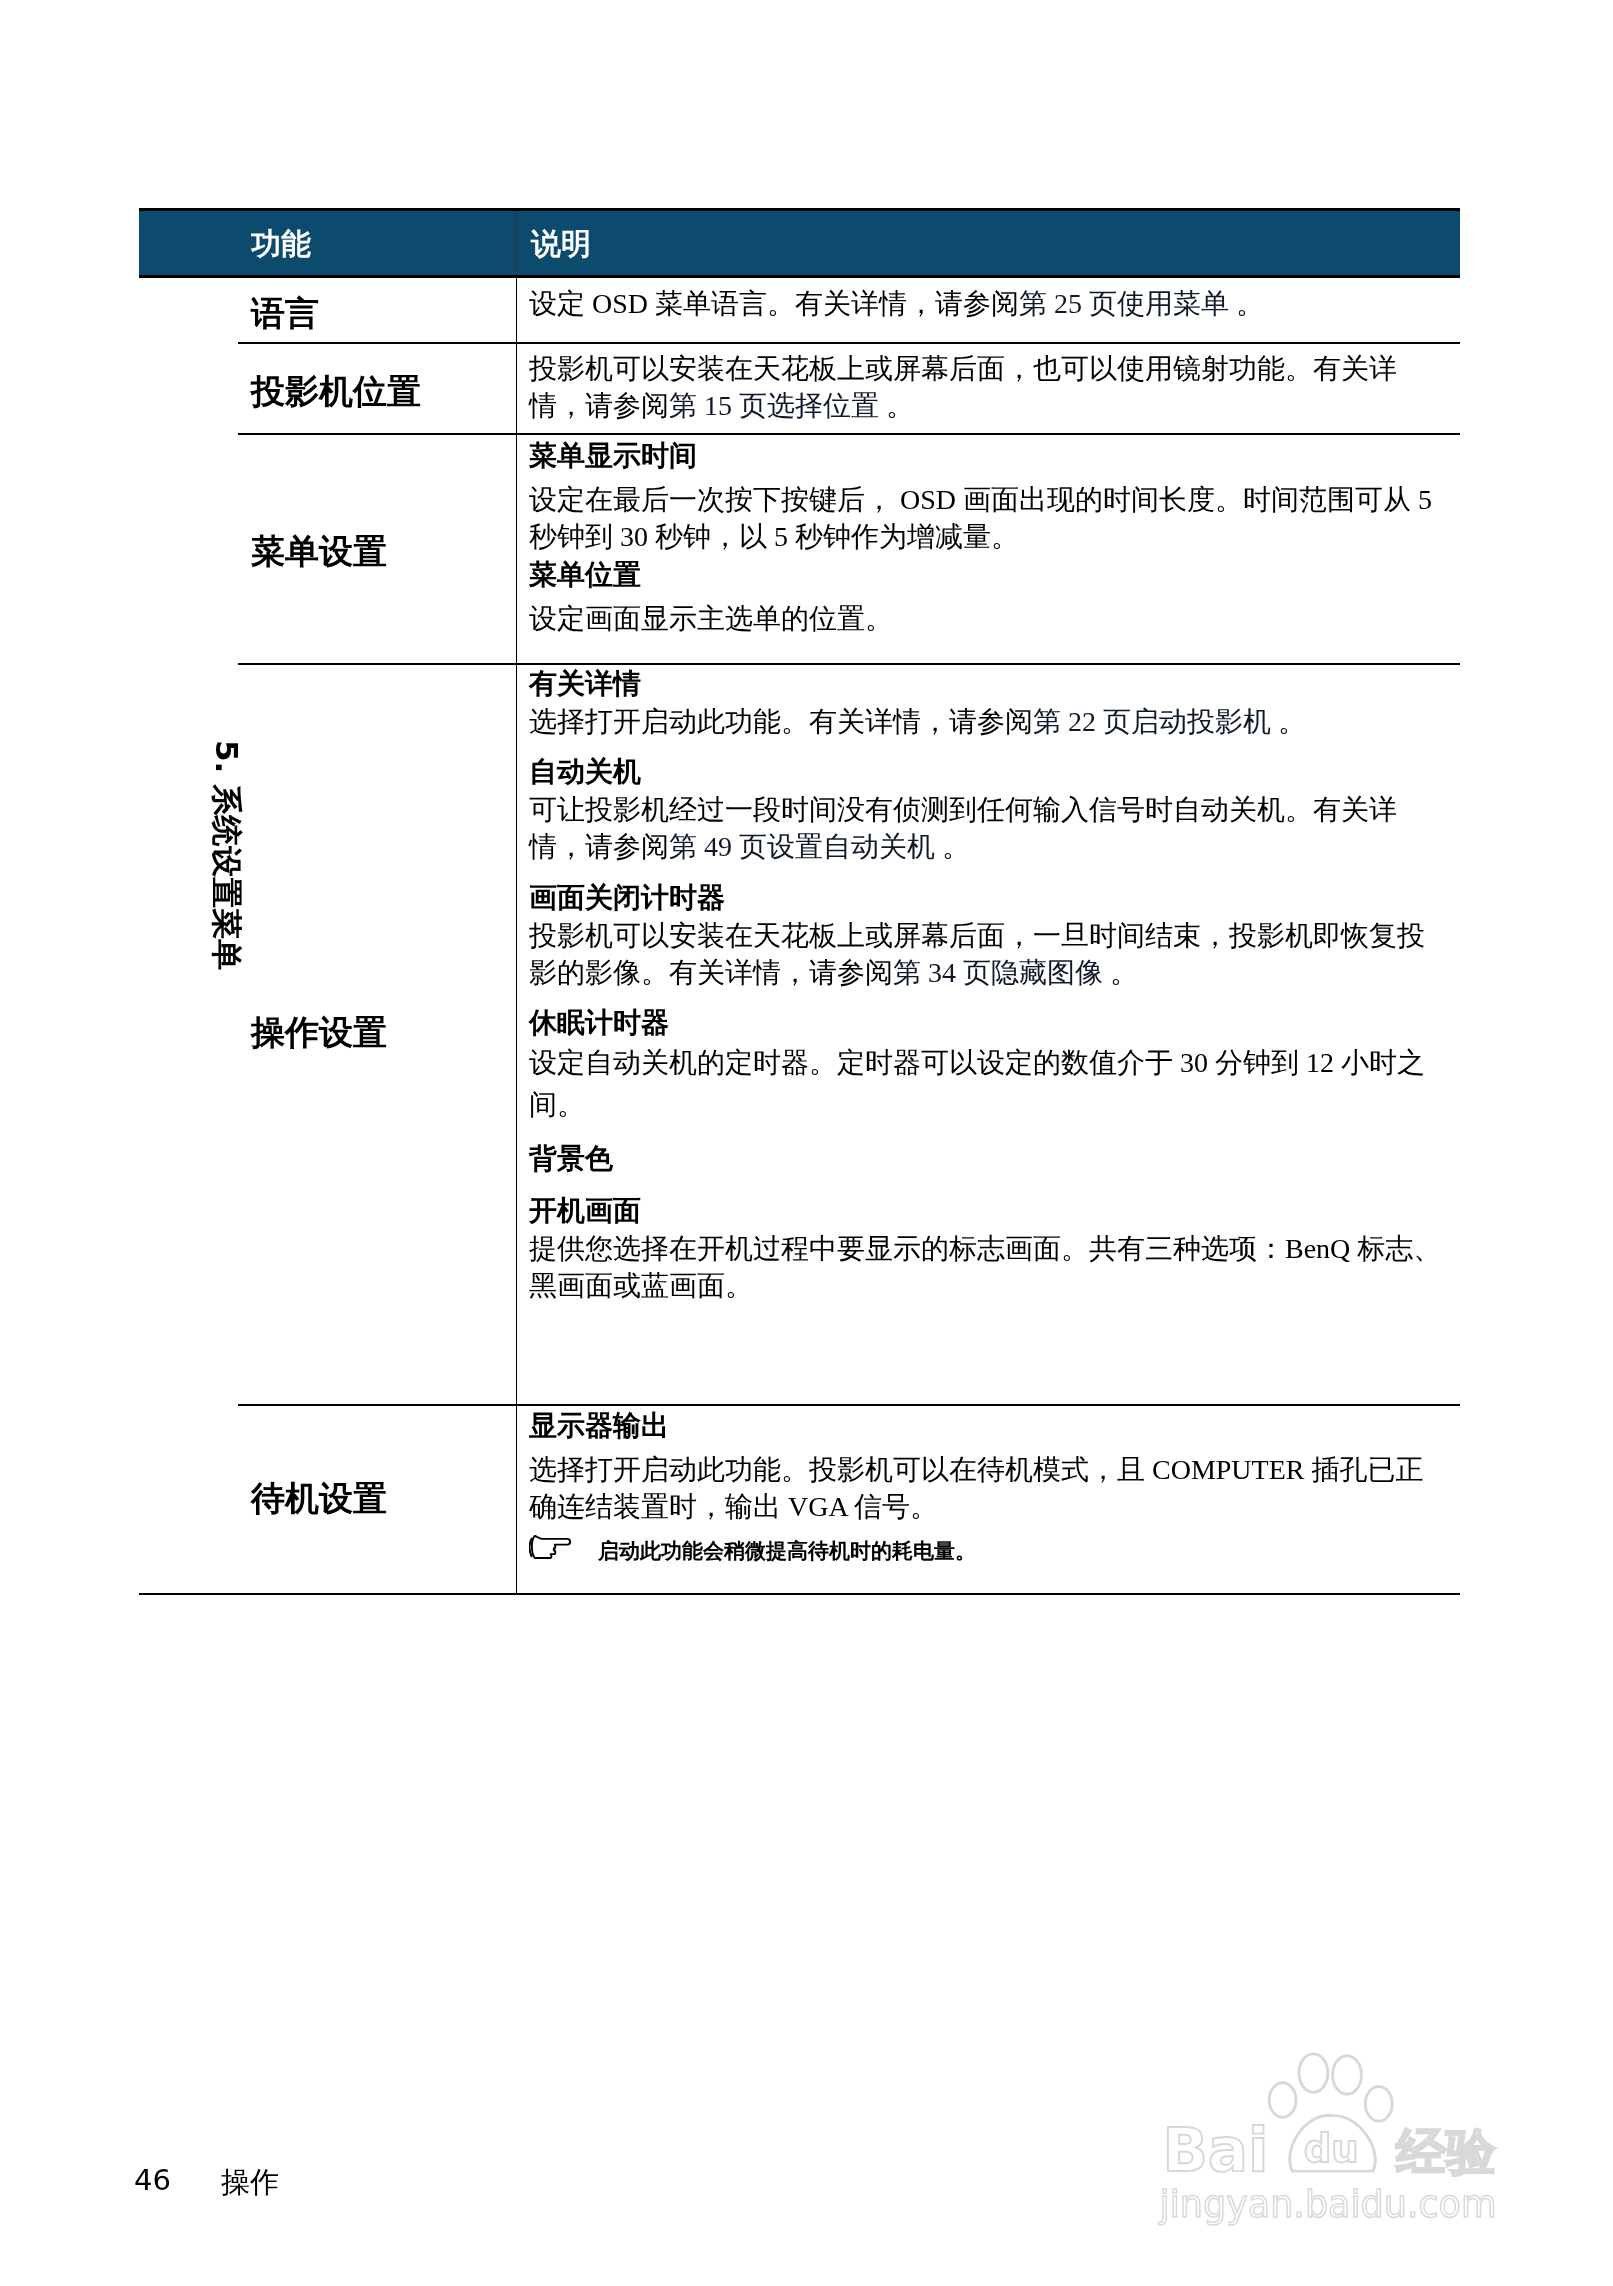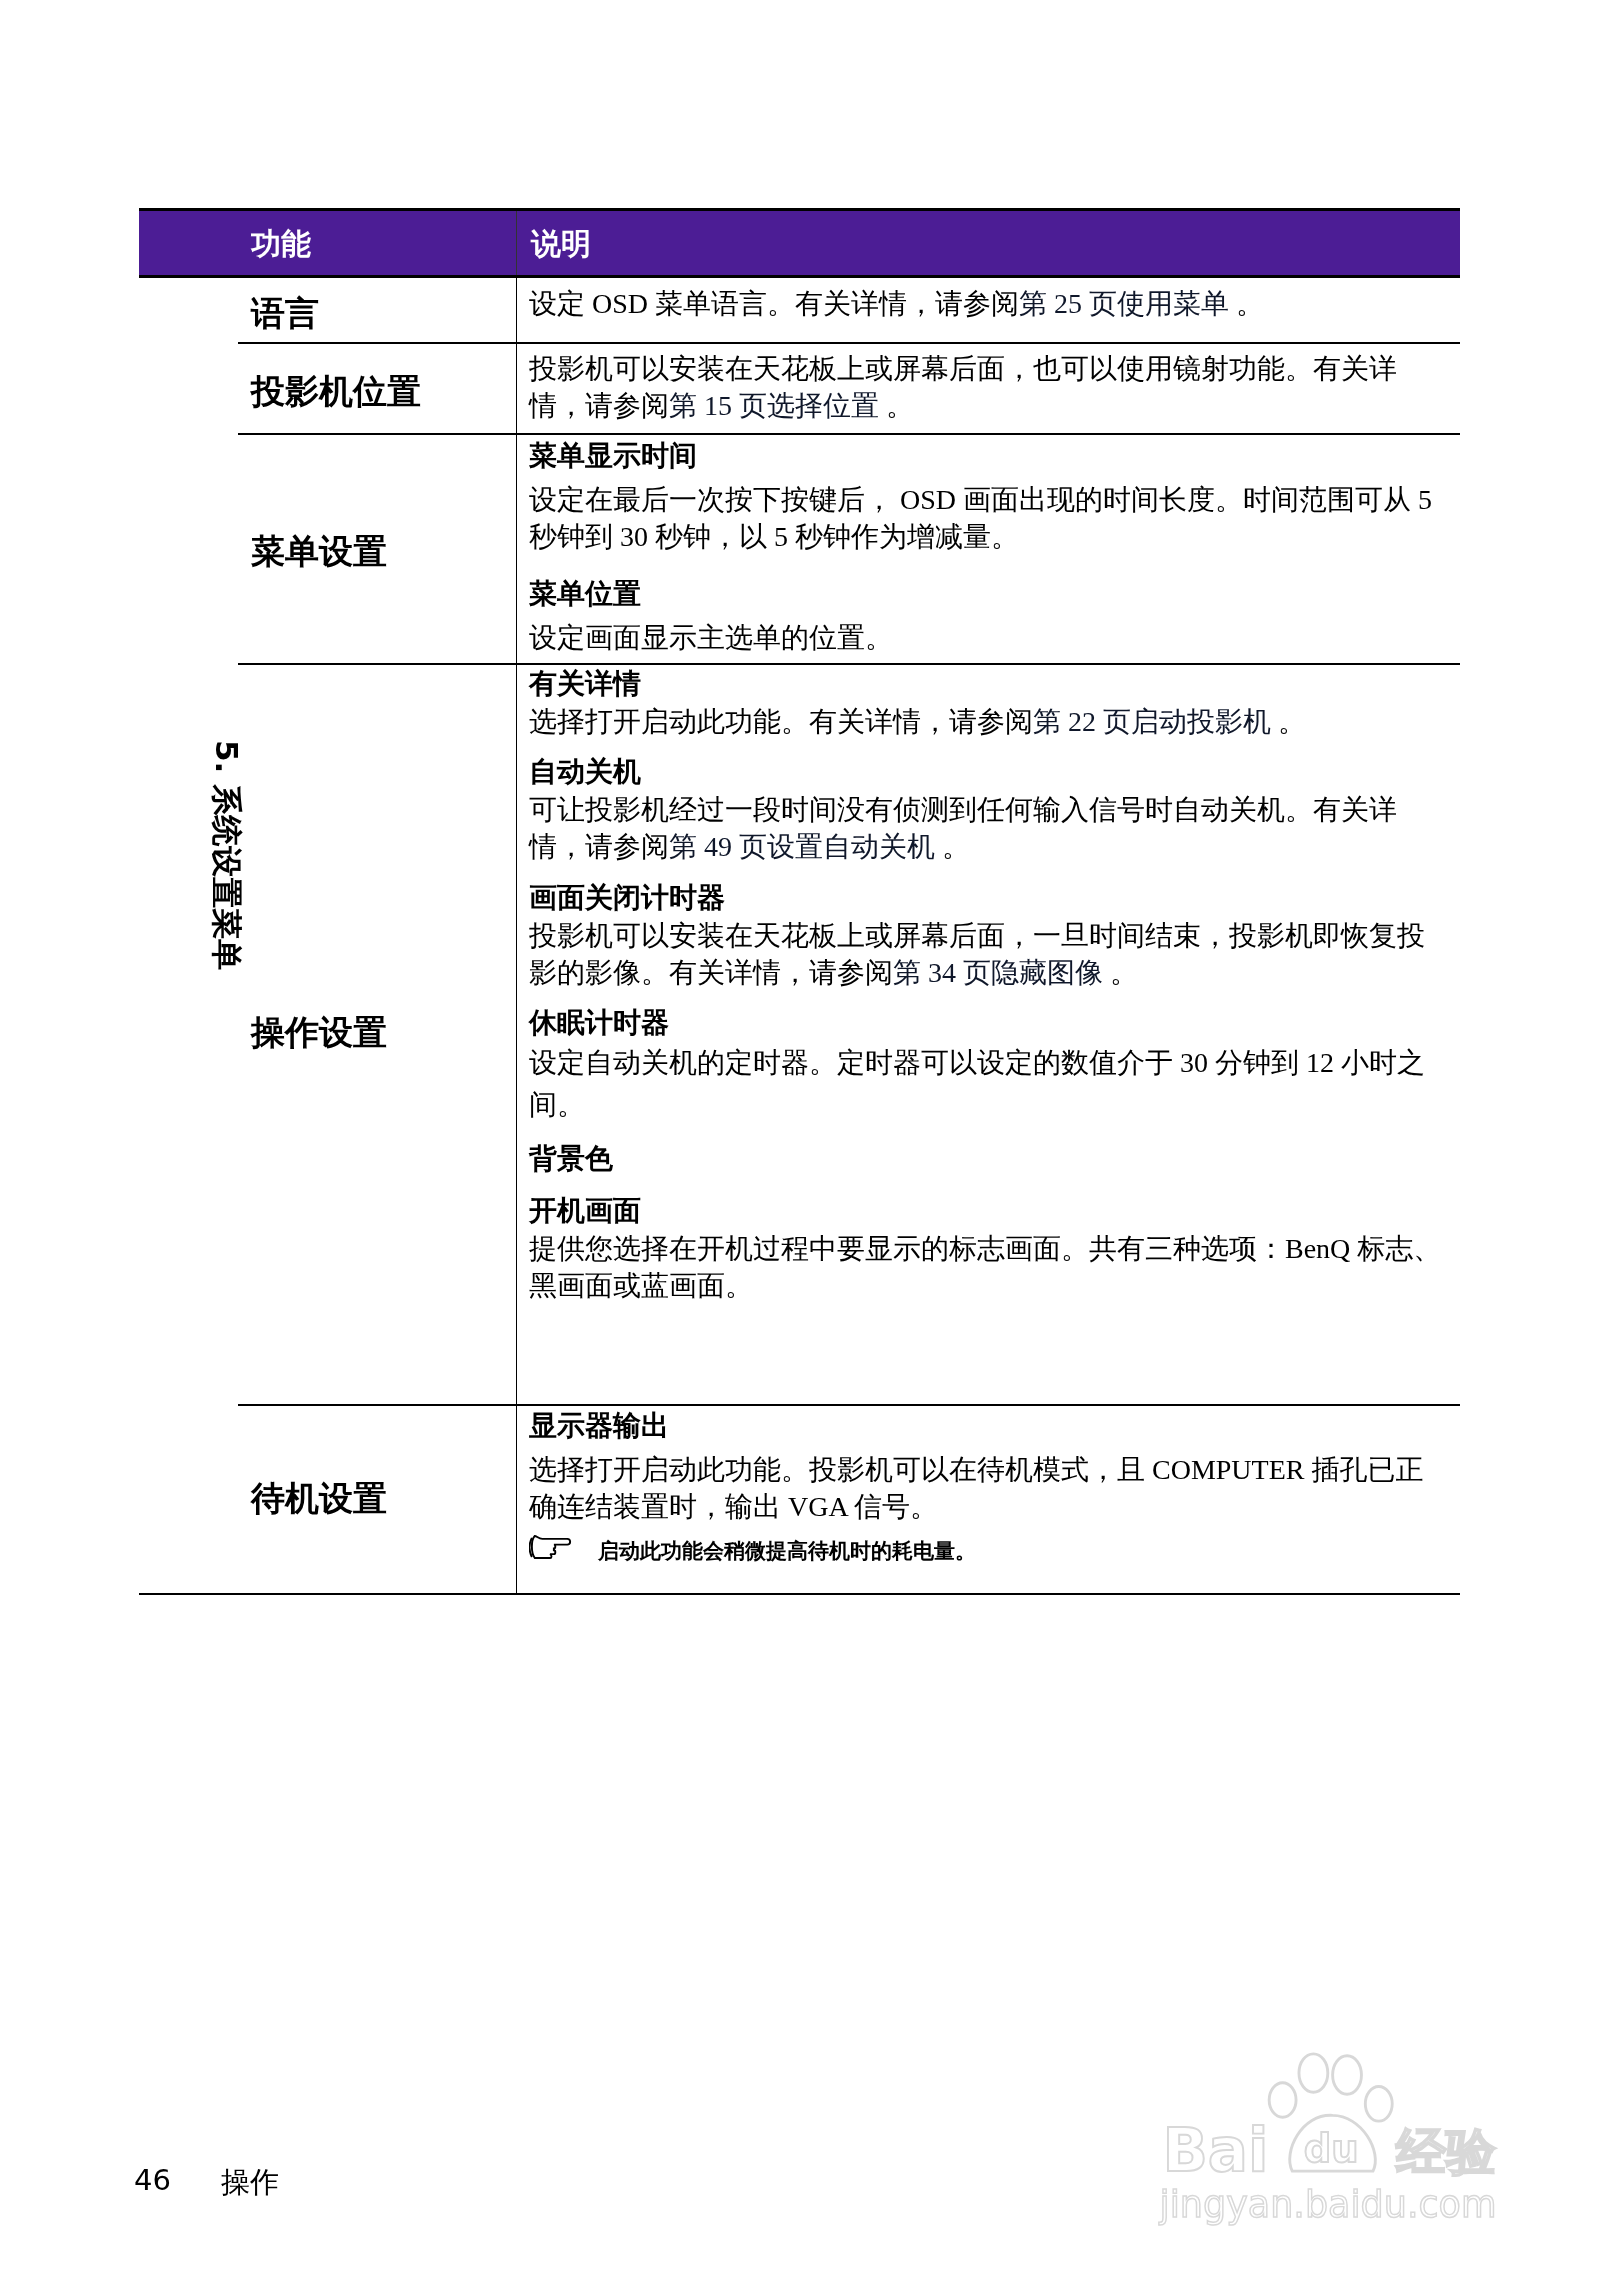--- a/index.html
+++ b/index.html
@@ -1,20 +1,20 @@
 <!DOCTYPE html>
 <html><head>
 <meta charset="utf-8">
 <style>
   html,body{margin:0;padding:0;background:#fff;}
   body{width:1614px;height:2286px;position:relative;overflow:hidden;
        font-family:"DejaVu Sans","Liberation Sans",sans-serif;color:#000;}
   .tbl{position:absolute;left:139px;top:208px;width:1321px;}
   .topline{position:absolute;left:0;top:0;width:1321px;height:2.9px;background:#000;}
-  .hdr{position:absolute;left:0;top:2.9px;width:1321px;height:64px;background:#4c1d95;}
+  .hdr{position:absolute;left:0;top:2.9px;width:1321px;height:64px;background:#0c4a6e;}
   .hdr .h1{position:absolute;left:112px;top:13.4px;font-size:30px;color:#fff;font-weight:bold;}
   .hdr .h2{position:absolute;left:392px;top:13.4px;font-size:30px;color:#fff;font-weight:bold;}
   .hdr .vdiv{position:absolute;left:377px;top:0;width:1px;height:64px;background:#333;}
   .hdrline{position:absolute;left:0;top:67px;width:1321px;height:2.9px;background:#000;}
   .coldiv{position:absolute;left:377px;top:70px;width:1px;background:#000;}
   .rowline{position:absolute;left:99px;width:1222px;height:1.9px;background:#000;}
   .botline{position:absolute;left:0;width:1321px;height:1.9px;background:#000;}
   .label{position:absolute;left:112px;font-size:34px;font-weight:bold;white-space:nowrap;}
   .cell{position:absolute;left:390px;width:922px;font-family:"Liberation Serif","DejaVu Serif",serif;font-size:28px;line-height:37px;}
   .sub{font-family:"DejaVu Sans","Liberation Sans",sans-serif;font-weight:bold;font-size:28px;line-height:38px;display:block;}
@@ -53,21 +53,21 @@
   <div class="label" style="top:161px;">投影机位置</div>
   <div class="cell" style="top:142px;">
     <span class="para"><span>投影机可以安装在天花板上或屏幕后面，也可以使用镜射功能。有关详情，请参阅</span><span class="link">第 15 页选择位置</span><span> 。</span></span>
   </div>
   <div class="rowline" style="top:225px;"></div>
 
   <div class="label" style="top:321px;">菜单设置</div>
   <div class="cell" style="top:229px;">
     <span class="sub">菜单显示时间</span>
     <span class="para" style="margin-top:5.8px;">设定在最后一次按下按键后， OSD 画面出现的时间长度。时间范围可从 5 秒钟到 30 秒钟，以 5 秒钟作为增减量。</span>
-    <span class="sub" style="margin-top:20px;">菜单位置</span>
+    <span class="sub" style="margin-top:1px;">菜单位置</span>
     <span class="para" style="margin-top:5.8px;">设定画面显示主选单的位置。</span>
   </div>
   <div class="rowline" style="top:455px;"></div>
 
   <div class="label" style="top:802px;">操作设置</div>
   <div class="cell" style="top:457px;">
     <span class="sub">有关详情</span>
     <span class="para"><span>选择打开启动此功能。有关详情，请参阅</span><span class="link">第 22 页启动投影机</span><span> 。</span></span>
     <span class="gap"></span>
     <span class="sub">自动关机</span>

